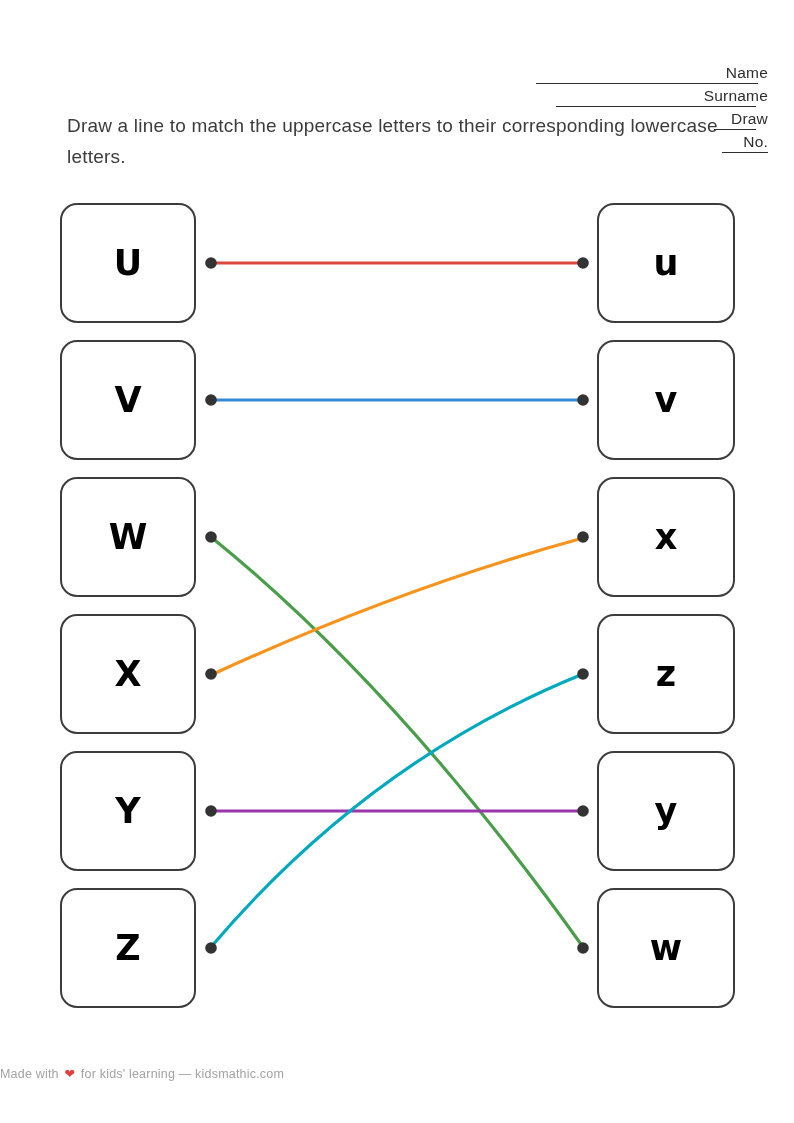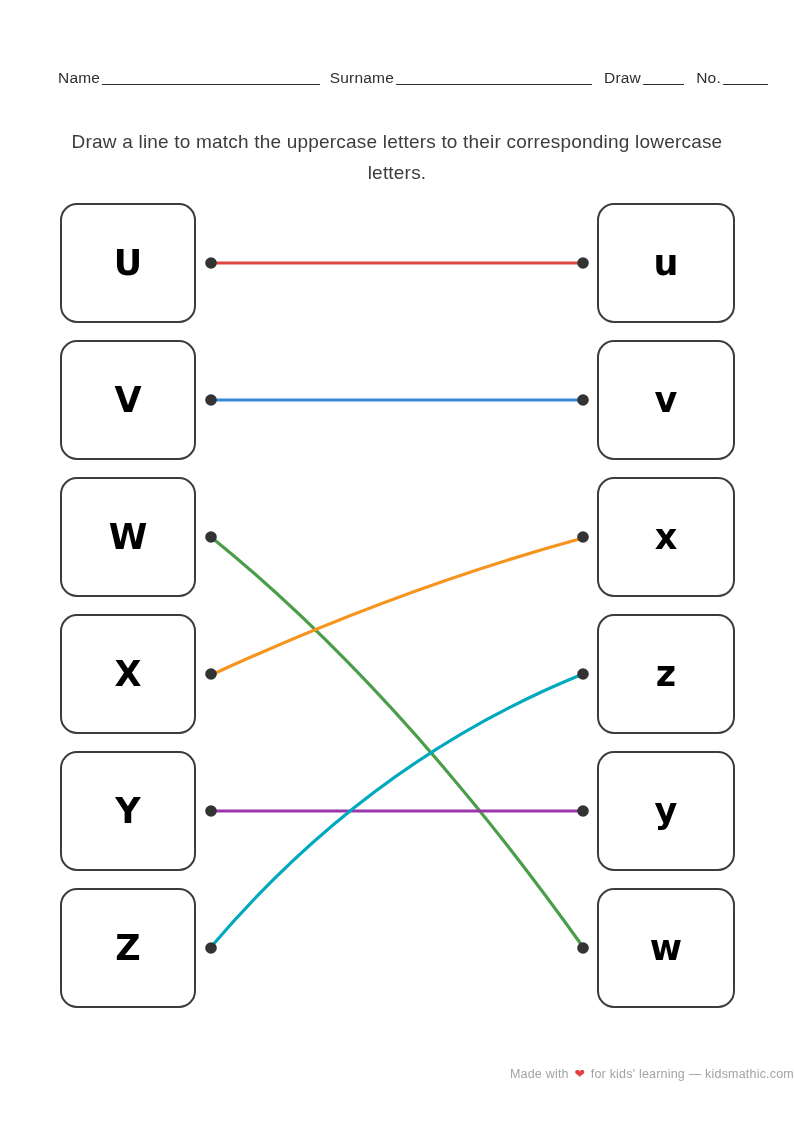--- a/index.html
+++ b/index.html
@@ -7,52 +7,52 @@
   body { font-family:"Liberation Sans", sans-serif; }
   .page {
     position:relative; width:794px; height:1123px; background:#ffffff;
     overflow:hidden; margin:0 auto;
   }
   
   .header-row {
     position:absolute; top:64px; left:0; right:0; height:24px;
     display:flex; align-items:flex-end;
     padding:0 26px 0 58px;
-    font-size:15.5px; color:#2e2e2e; letter-spacing:0.2px;
+    font-size:15.5px; color:#2e2e2e; letter-spacing:0.2px;flex-direction:column;
   }
   .hlabel { white-space:nowrap; padding-bottom:1px; }
   .hline {
     border-bottom:1.5px solid #2e2e2e; height:12px; margin:0 0 3px 2px;
   }
   .hline.name { width:222px; margin-right:10px; }
   .hline.surname { width:200px; margin-right:12px; }
   .hline.class { width:42px; margin-right:12px; }
   .hline.no { width:46px; }
   
   .title {
     position:absolute; top:110px; left:50%; transform:translateX(-50%);
-    width:660px; text-align:center;
-    font-size:19px; line-height:31px; color:#3c3c3c; letter-spacing:0.2px;margin-top:16px;
+    width:660px; 
+    font-size:19px; line-height:31px; color:#3c3c3c; letter-spacing:0.2px;
   }
   
   .letter-box {
     position:absolute; width:136px; height:120px;
     background:#ffffff; border:2px solid #3c3c3c; border-radius:17px;
     display:flex; align-items:center; justify-content:center;
   }
   .letter-box .letter {
     font-family:"DejaVu Sans", sans-serif; font-weight:bold;
     font-size:35px; color:#000000;
   }
   .col-right { width:138px; }
   
   svg.overlay { position:absolute; left:0; top:0; pointer-events:none; }
   
   .footer {
-    position:absolute; top:1066px; left:0; right:0; text-align:right;
+    position:absolute; top:1066px; left:0; right:0; text-align:left;
     font-size:12.5px; color:#a3a3a3; letter-spacing:0.2px;
   }
   .footer .heart { color:#e53e3e; padding:0 2px; }
 </style>
 </head>
 <body>
 
 <div class="page">
 
   <div class="header-row">

